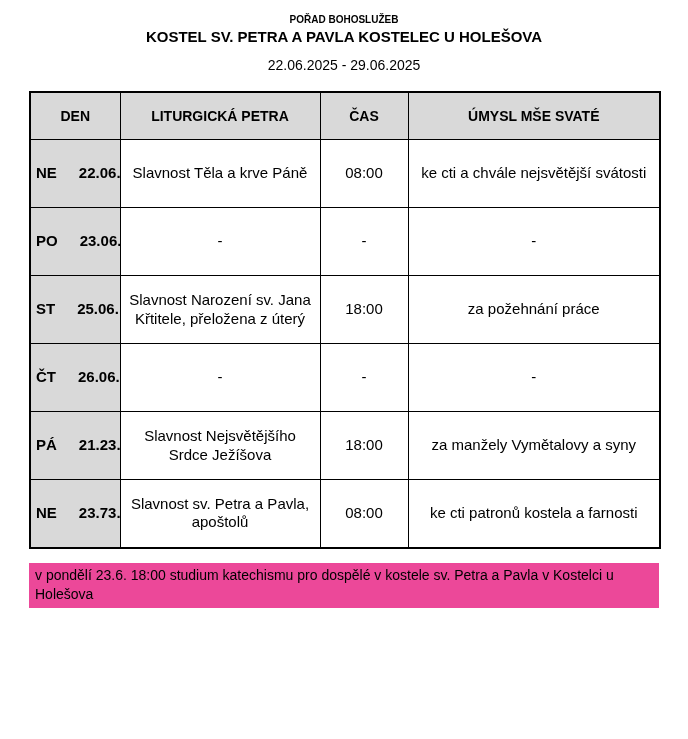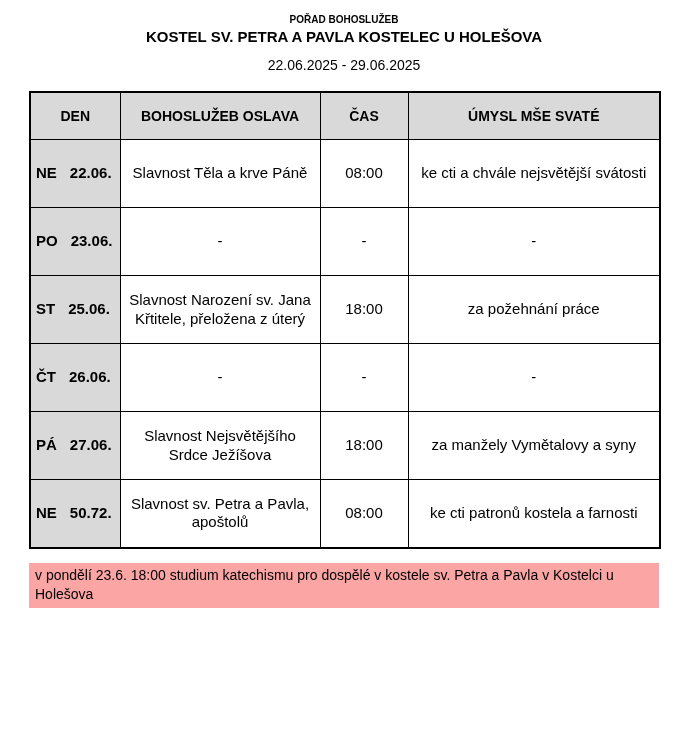--- a/index.html
+++ b/index.html
@@ -62,26 +62,26 @@
   }
   .schedule td.day-cell {
     background: #d9d9d9;
     font-weight: bold;
     text-align: left;
     padding: 2px 2px 2px 5px;
   }
   .day-cell .day-inner {
     display: flex;
     align-items: center;
-    gap: 13px;
+    gap: 22px;
   }
   .footer-note {
     margin-top: 14px;
     width: 630px;
-    background: #fca5a5;
+    background: #ec4899;
     font-size: 14px;
     line-height: 1.4;
     padding: 3px 6px;
     text-align: left;
   }
 </style>
 </head>
 <body>
 
 <div class="page">
@@ -95,21 +95,21 @@
   <table class="schedule">
     <colgroup>
       <col style="width:90px">
       <col style="width:200px">
       <col style="width:88px">
       <col style="width:252px">
     </colgroup>
     <thead>
       <tr>
         <th>DEN</th>
-        <th>BOHOSLUŽEB OSLAVA</th>
+        <th>LITURGICKÁ PETRA</th>
         <th>ČAS</th>
         <th>ÚMYSL MŠE SVATÉ</th>
       </tr>
     </thead>
     <tbody>
 
       <tr>
         <td class="day-cell">
           <span class="day-inner">
             <span>NE</span>
@@ -155,34 +155,34 @@
         </td>
         <td>-</td>
         <td>-</td>
         <td>-</td>
       </tr>
 
       <tr>
         <td class="day-cell">
           <span class="day-inner">
             <span>PÁ</span>
-            <span>27.06.</span>
+            <span>21.23.</span>
           </span>
         </td>
         <td>Slavnost Nejsvětějšího Srdce Ježíšova</td>
         <td>18:00</td>
         <td>za manžely Vymětalovy a syny</td>
       </tr>
 
 
       <tr>
         <td class="day-cell">
           <span class="day-inner">
             <span>NE</span>
-            <span>50.72.</span>
+            <span>23.73.</span>
           </span>
         </td>
         <td>Slavnost sv. Petra a Pavla, apoštolů</td>
         <td>08:00</td>
         <td>ke cti patronů kostela a farnosti</td>
       </tr>
 
     </tbody>
   </table>
 

